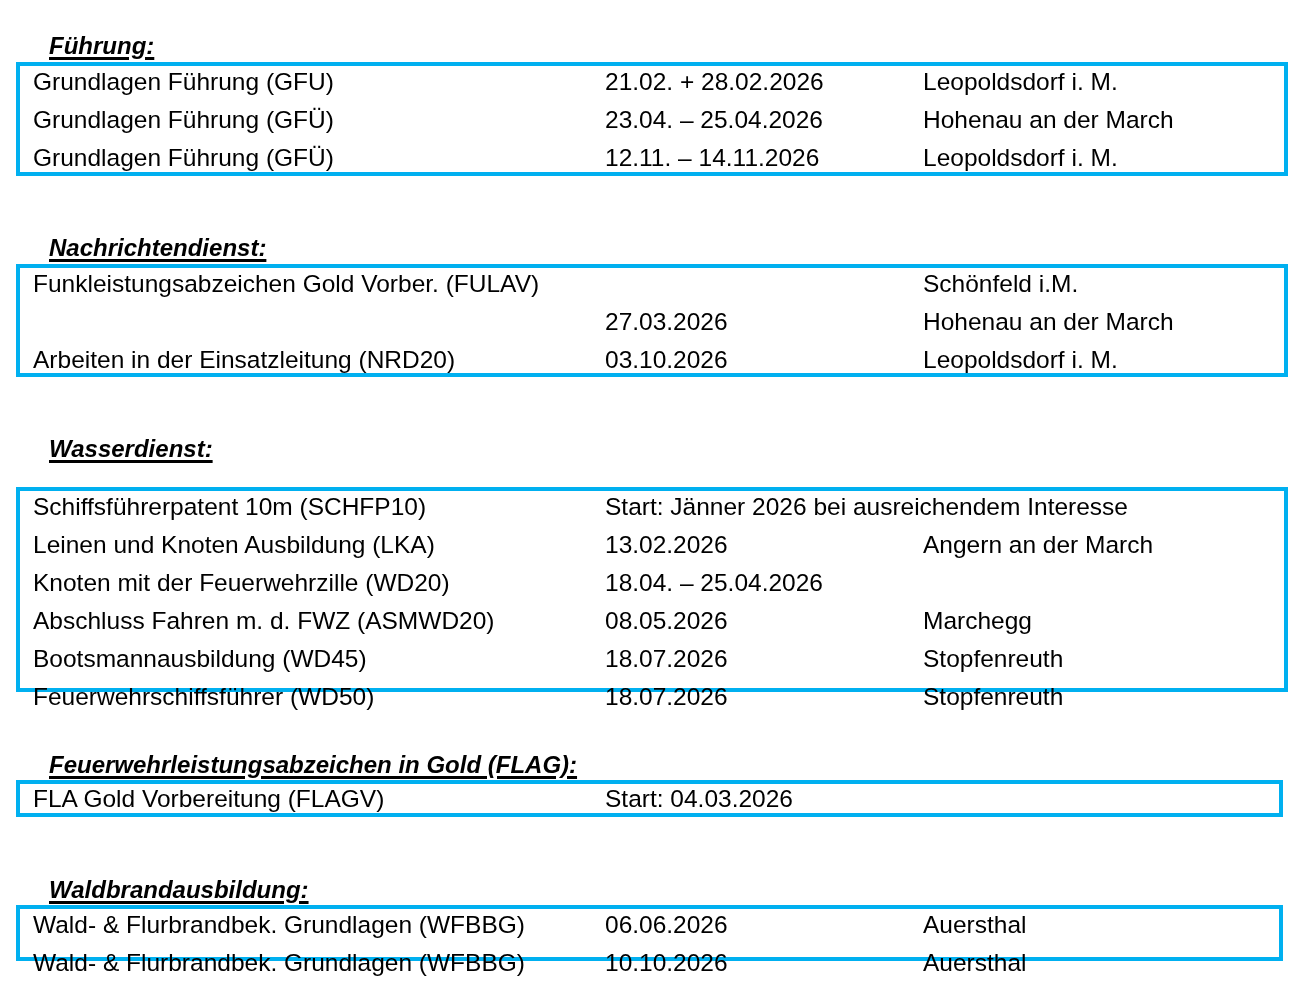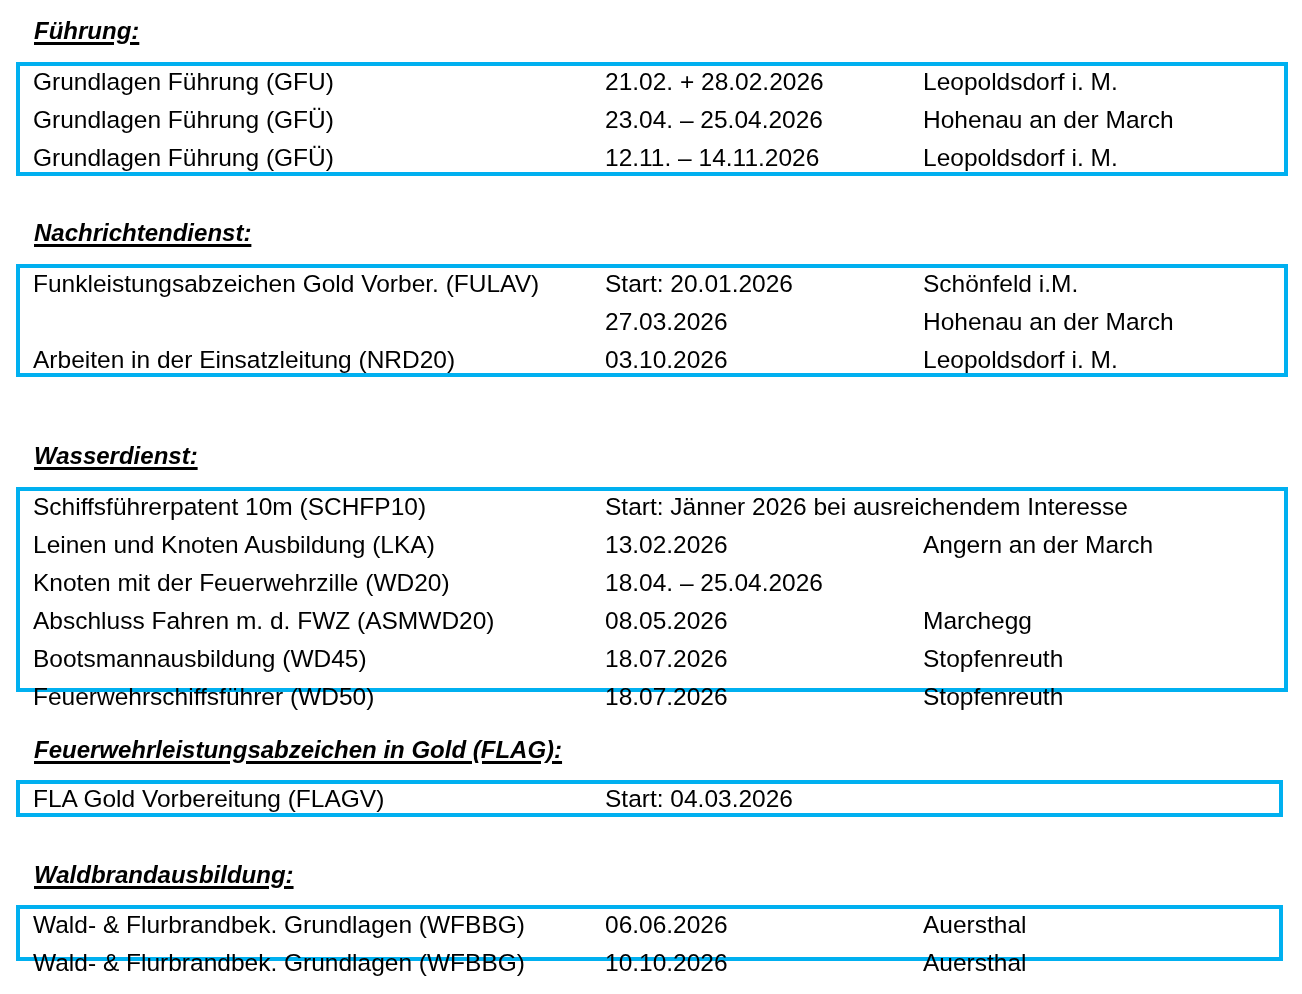--- a/index.html
+++ b/index.html
@@ -1,20 +1,20 @@
 <!DOCTYPE html>
 <html><head>
 <meta charset="utf-8">
 <style>
   html, body { margin:0; padding:0; background:#ffffff; }
   body { width:1302px; height:994px; position:relative; overflow:hidden;
          font-family:"Liberation Sans", sans-serif; color:#000; }
   .heading { position:absolute; left:33px; font-size:24px; font-weight:bold; font-style:italic;
              text-decoration:underline; text-decoration-thickness:3px; text-underline-offset:3px;
-             margin:1px; line-height:28px; white-space:nowrap; }
+             margin:16px; line-height:28px; white-space:nowrap; }
   .box { position:absolute; left:16px; border:4px solid #00b0f0; box-sizing:border-box; }
   .row { position:absolute; left:0; height:38px; line-height:38px; font-size:24.5px; white-space:nowrap; width:100%; }
   .c1 { position:absolute; left:13px; }
   .c2 { position:absolute; left:585px; }
   .c3 { position:absolute; left:903px; }
 </style>
 </head>
 <body>
 
 <h2 class="heading" style="top:16px">Führung:</h2>
@@ -33,35 +33,34 @@
     <span class="c1">Grundlagen Führung (GFÜ)</span>
     <span class="c2">12.11. – 14.11.2026</span>
     <span class="c3">Leopoldsdorf i. M.</span>
   </div>
 </div>
 
 <h2 class="heading" style="top:218px">Nachrichtendienst:</h2>
 <div class="box" style="top:264px; width:1272px; height:113px">
   <div class="row" style="top:-3px">
     <span class="c1">Funkleistungsabzeichen Gold Vorber. (FULAV)</span>
-    <span class="c2">Start: 20.01.2026</span>
     <span class="c3">Schönfeld i.M.</span>
   </div>
   <div class="row" style="top:35px">
     <span class="c2">27.03.2026</span>
     <span class="c3">Hohenau an der March</span>
   </div>
   <div class="row" style="top:73px">
     <span class="c1">Arbeiten in der Einsatzleitung (NRD20)</span>
     <span class="c2">03.10.2026</span>
     <span class="c3">Leopoldsdorf i. M.</span>
   </div>
 </div>
 
-<h2 class="heading" style="top:441px">Wasserdienst:</h2>
+<h2 class="heading" style="top:419px">Wasserdienst:</h2>
 <div class="box" style="top:487px; width:1272px; height:205px">
   <div class="row" style="top:-3px">
     <span class="c1">Schiffsführerpatent 10m (SCHFP10)</span>
     <span class="c2">Start: Jänner 2026 bei ausreichendem Interesse</span>
     <span class="c3"></span>
   </div>
   <div class="row" style="top:35px">
     <span class="c1">Leinen und Knoten Ausbildung (LKA)</span>
     <span class="c2">13.02.2026</span>
     <span class="c3">Angern an der March</span>

